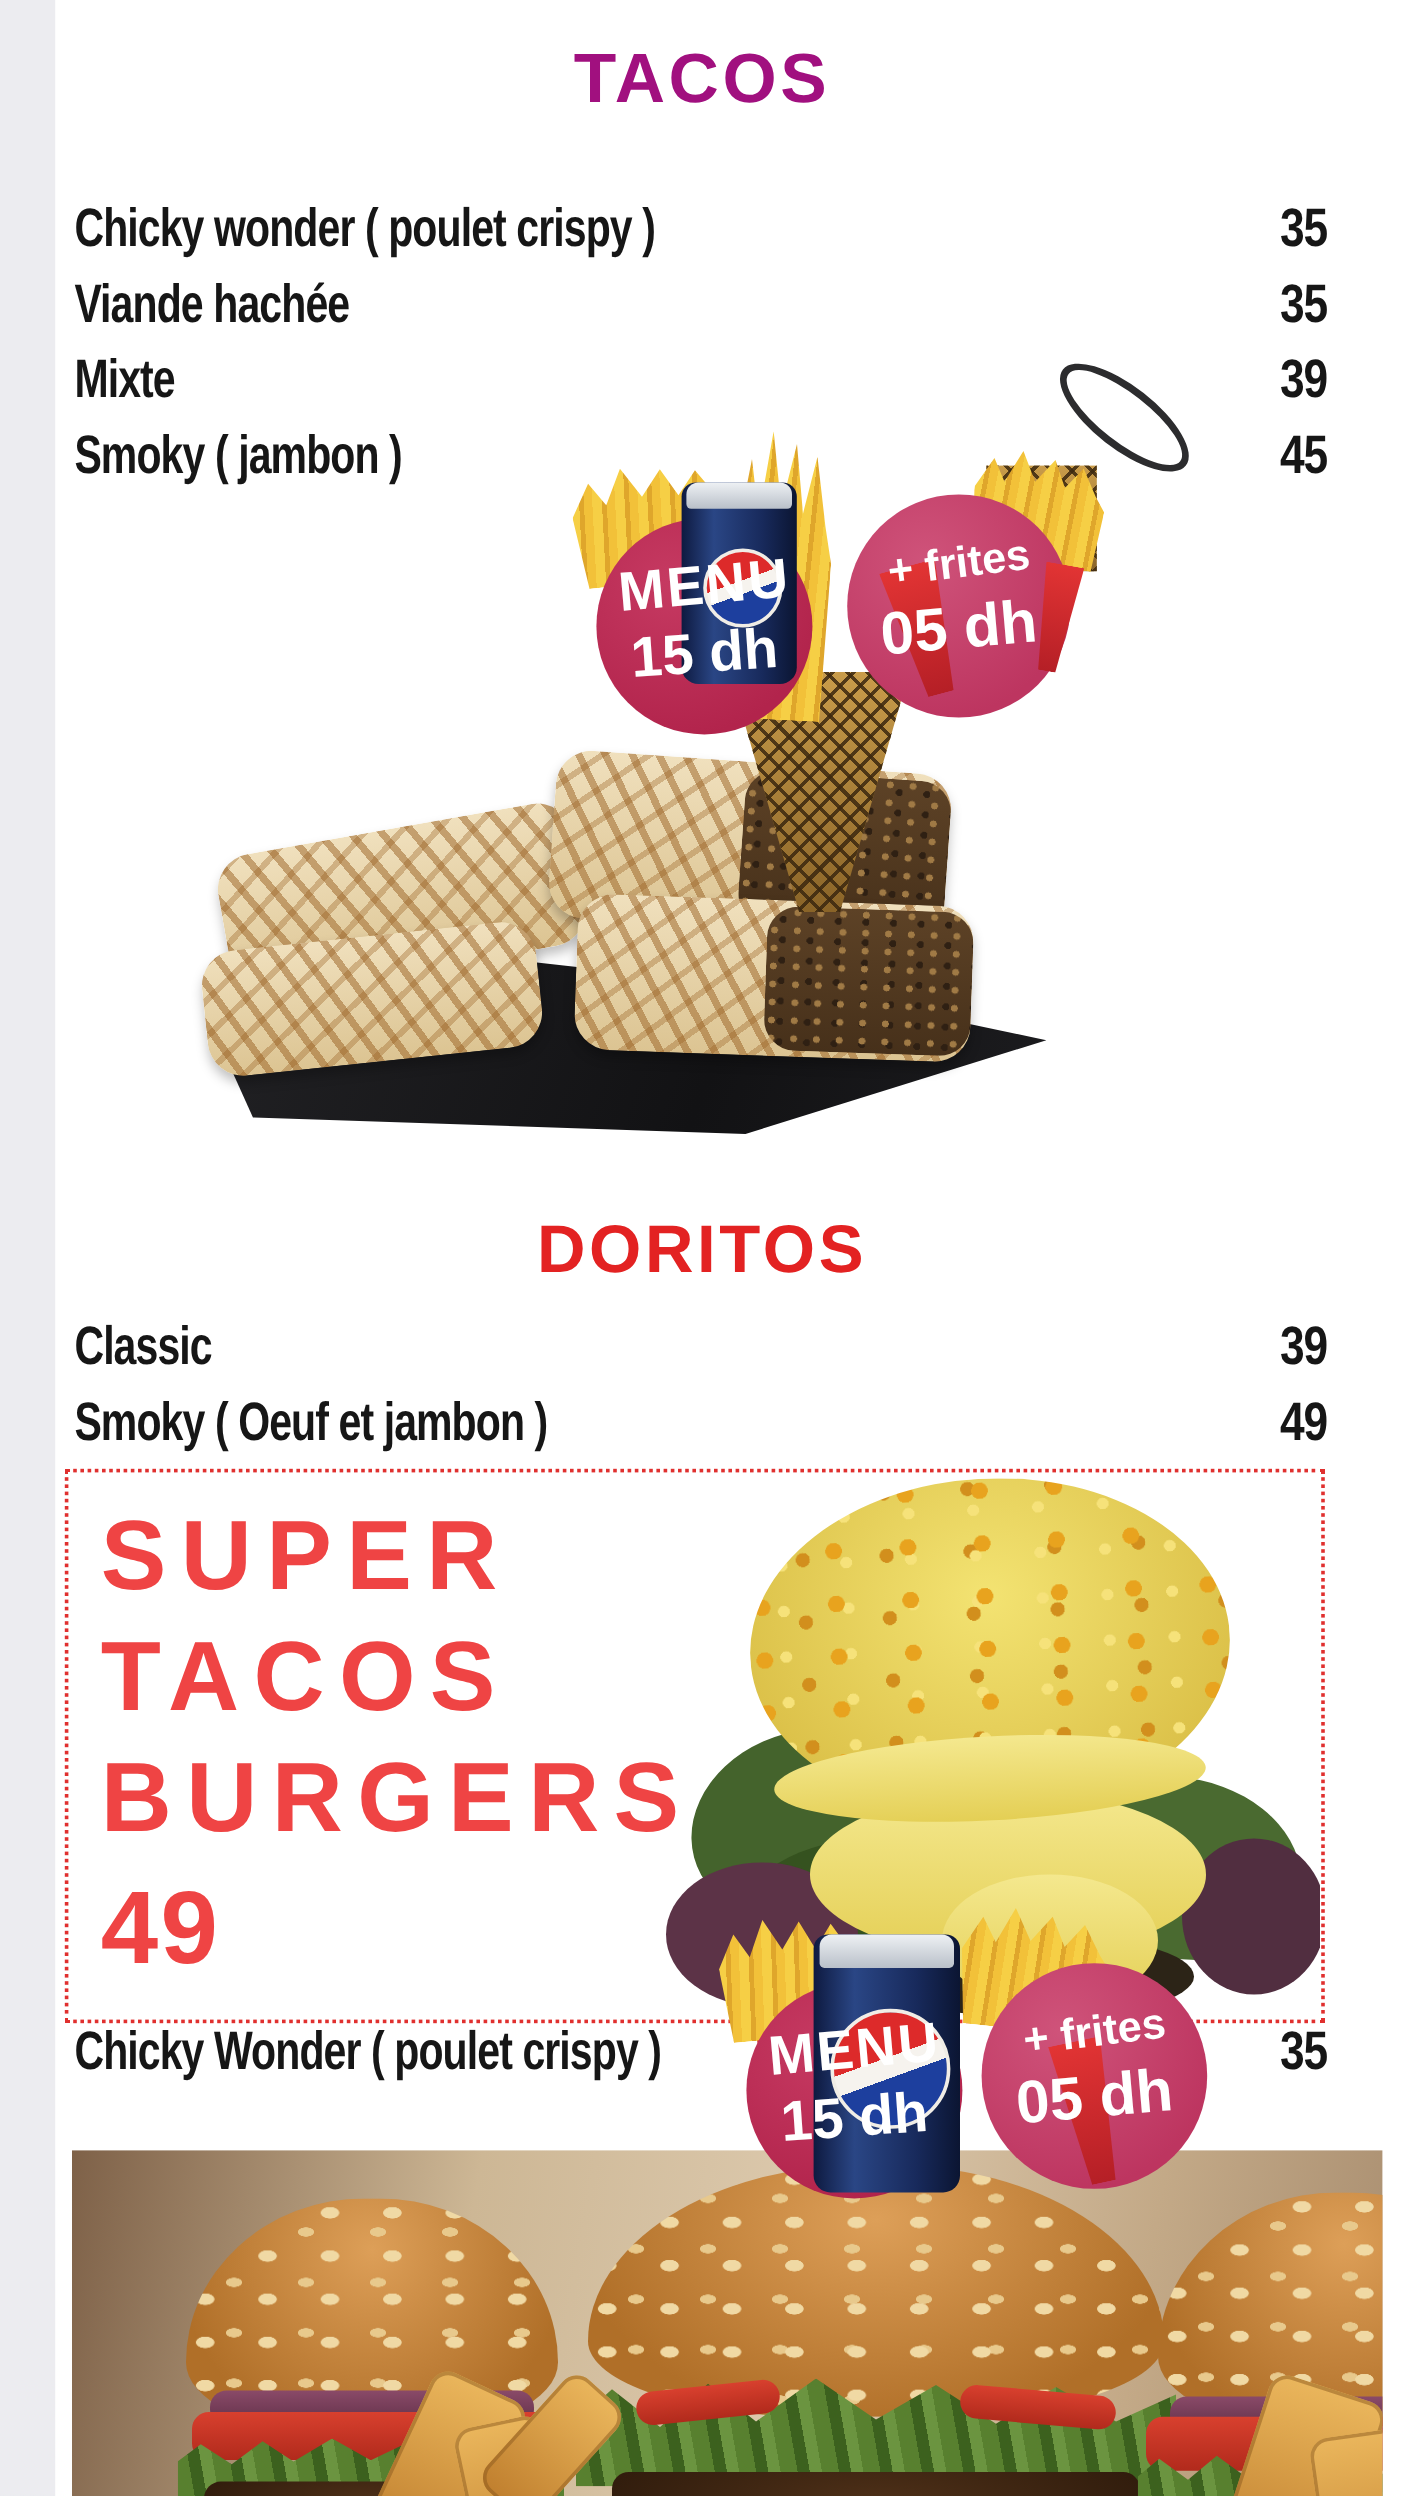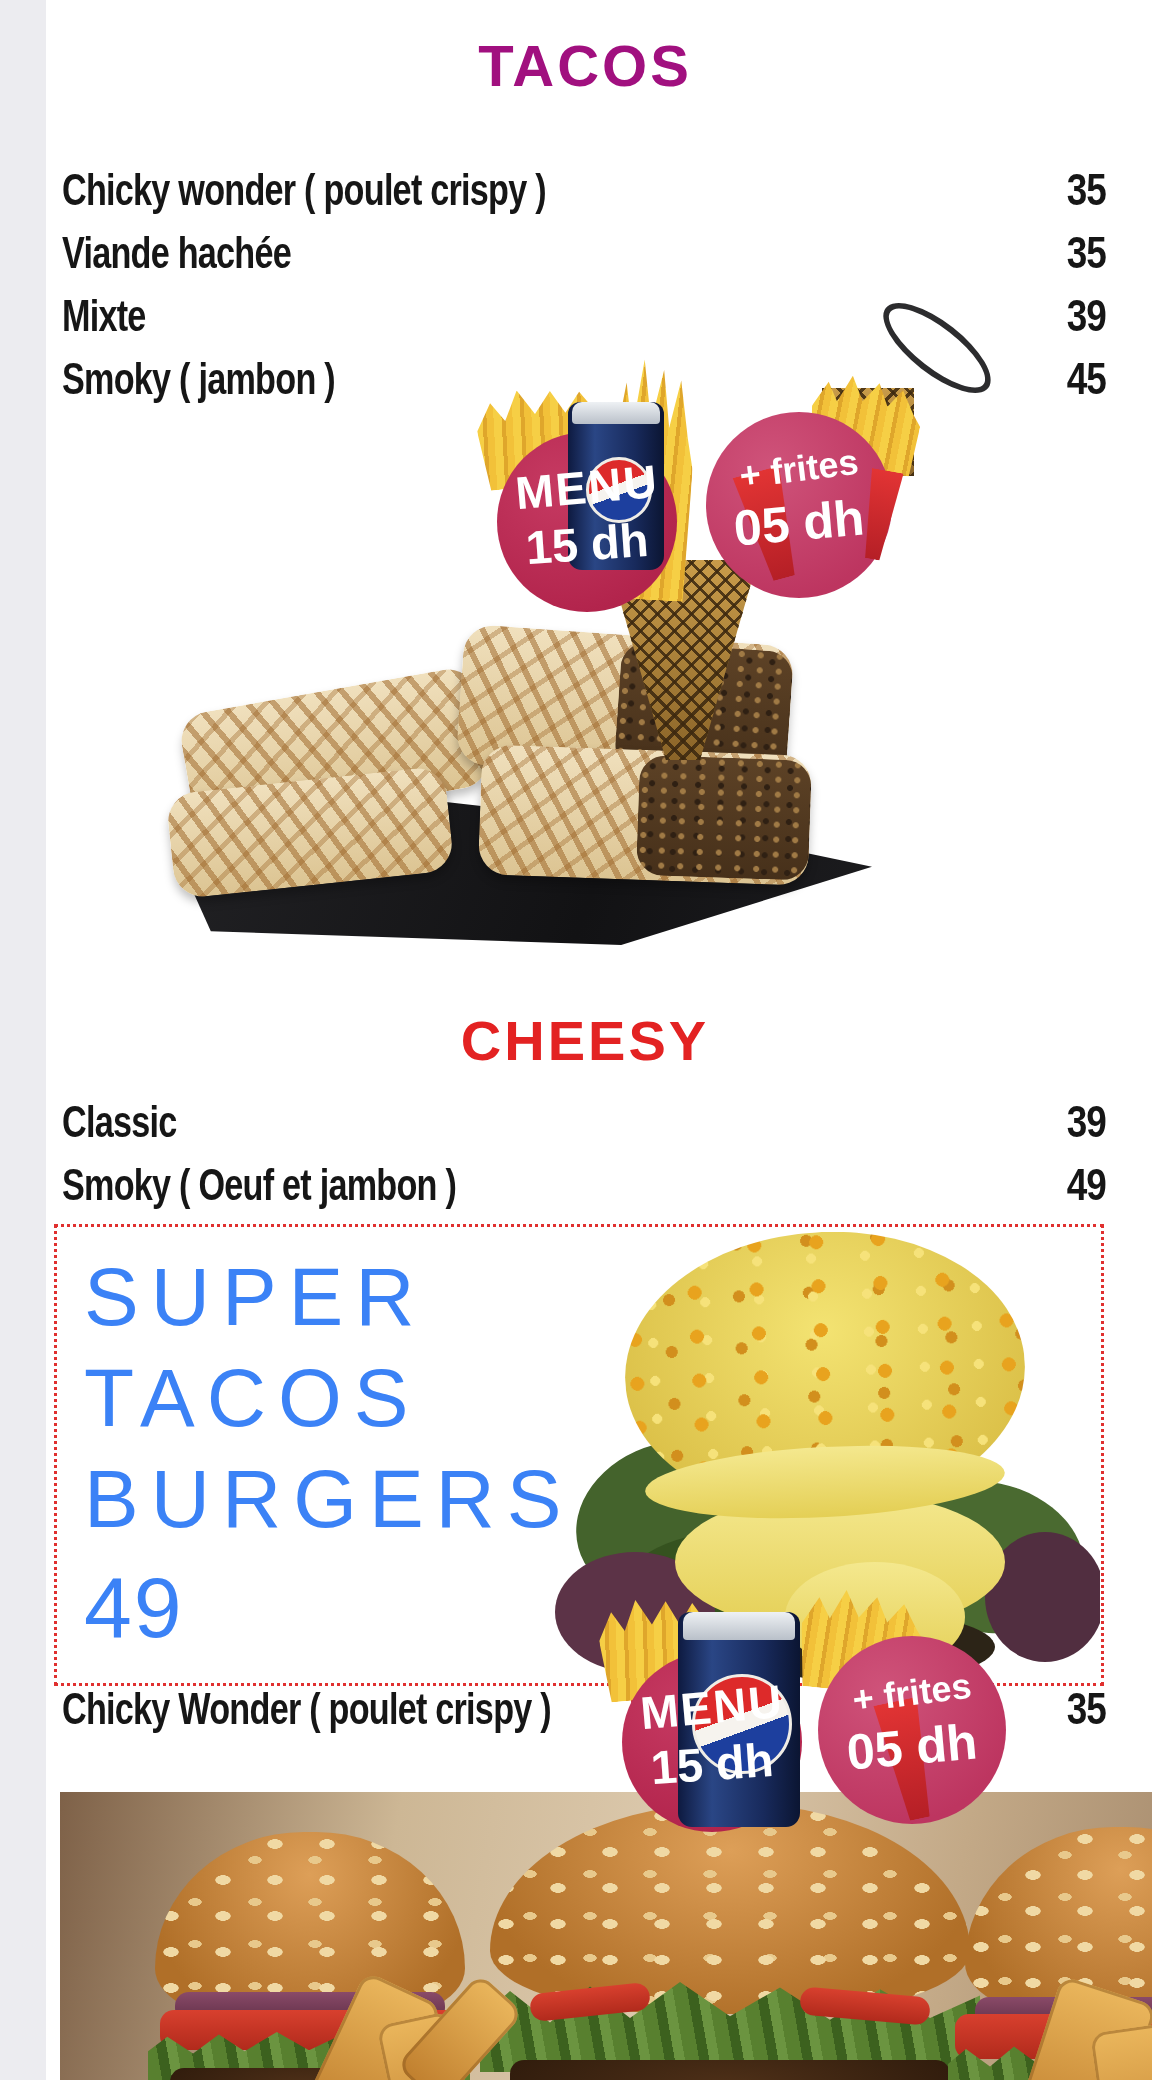--- a/index.html
+++ b/index.html
@@ -29,21 +29,21 @@
   .iname{font-size:45px;transform:scaleX(.76);transform-origin:0 50%;}
   .iprice{font-size:45px;transform:scaleX(.82);transform-origin:100% 50%;}
   .tacos-list{top:158px;}
   .burgers-list-top{top:1090px;}
   .burgers-list-bottom{top:1678px;}
   .burgers-list-bottom .row{height:62px;}
 
   
   .dotted-box{left:54px;top:1224px;width:1044px;height:456px;z-index:2;
               border:3px dotted #e0302f;}
-  .featured{left:84px;top:1246px;z-index:2;font-weight:400;color:#3b82f6;}
+  .featured{left:84px;top:1246px;z-index:2;font-weight:700;color:#ef4444;}
   .featured .fline{display:block;font-size:82px;line-height:101px;letter-spacing:12px;}
   .featured .fprice{display:block;font-size:86px;line-height:100px;margin-top:8px;
                     letter-spacing:2px;}
 
   
   .combo{z-index:3;}
   .badge{border-radius:50%;}
   .menu-c{background:radial-gradient(circle at 35% 30%,#c63a62,#b2244c 75%);}
   .frites-c{background:radial-gradient(circle at 35% 30%,#cf537a,#bd3560 75%);}
   .badge-text{color:#fff;text-align:center;font-weight:800;z-index:6;}
@@ -168,21 +168,21 @@
     <div class="abs wrap" style="left:55px;top:115px;width:300px;height:120px;transform:rotate(-10deg);"></div>
     <div class="abs wrap" style="left:40px;top:205px;width:280px;height:105px;transform:rotate(-6deg);"></div>
     <div class="abs wrap" style="left:330px;top:60px;width:330px;height:140px;transform:rotate(4deg);">
       <span class="wrap-face"></span>
     </div>
     <div class="abs wrap" style="left:350px;top:175px;width:330px;height:130px;transform:rotate(2deg);">
       <span class="wrap-face"></span>
     </div>
   </div>
 
-  <div class="abs sec-title burgers-title">CHEESY</div>
+  <div class="abs sec-title burgers-title">DORITOS</div>
 
   <div class="abs list burgers-list-top">
     <div class="row">
       <span class="iname">Classic</span>
       <span class="iprice">39</span>
     </div>
     <div class="row">
       <span class="iname">Smoky ( Oeuf et jambon )</span>
       <span class="iprice">49</span>
     </div>

